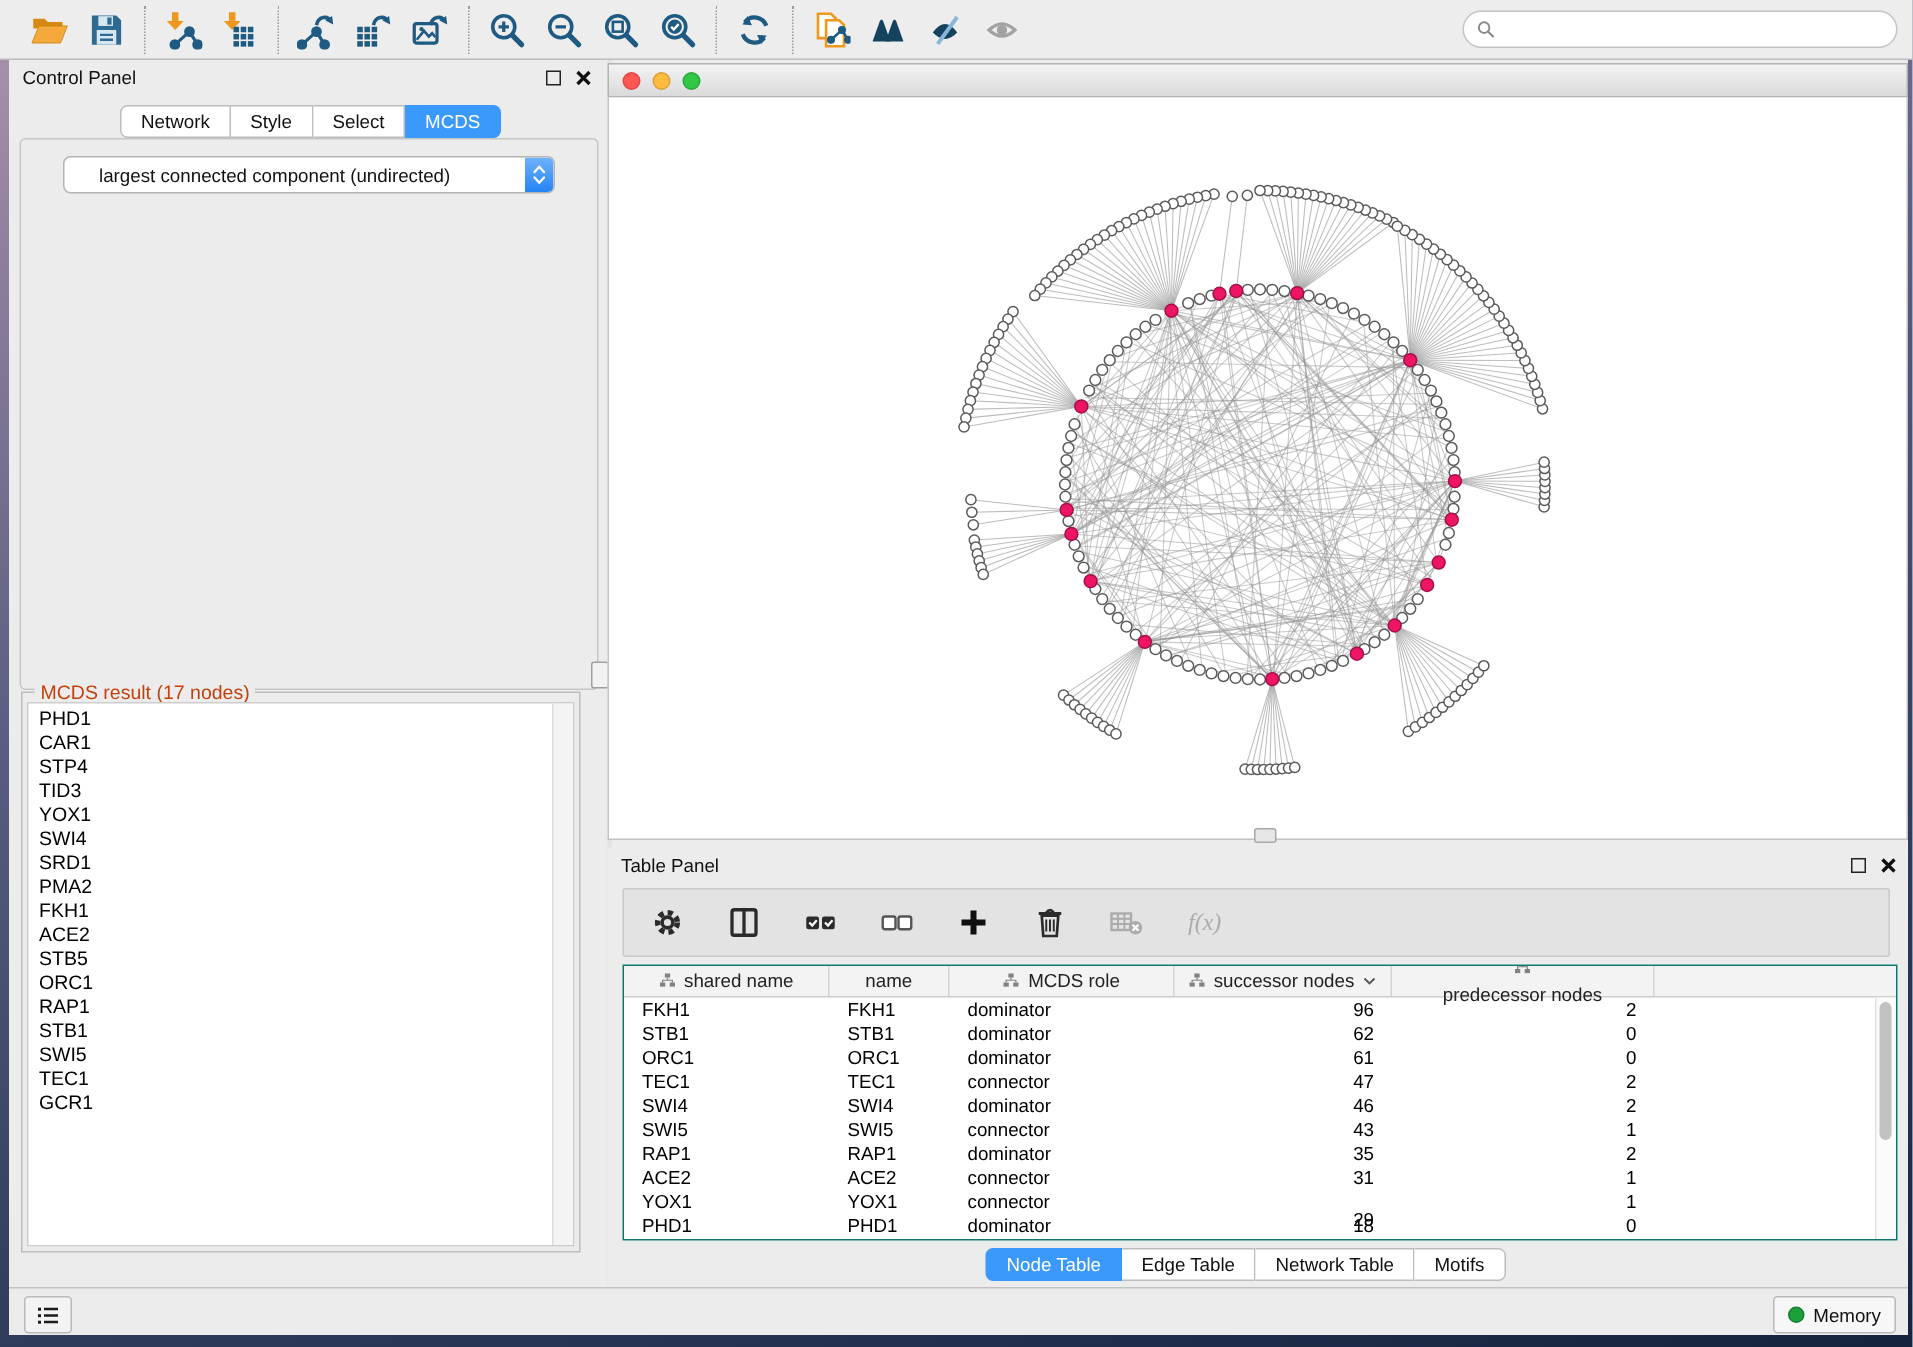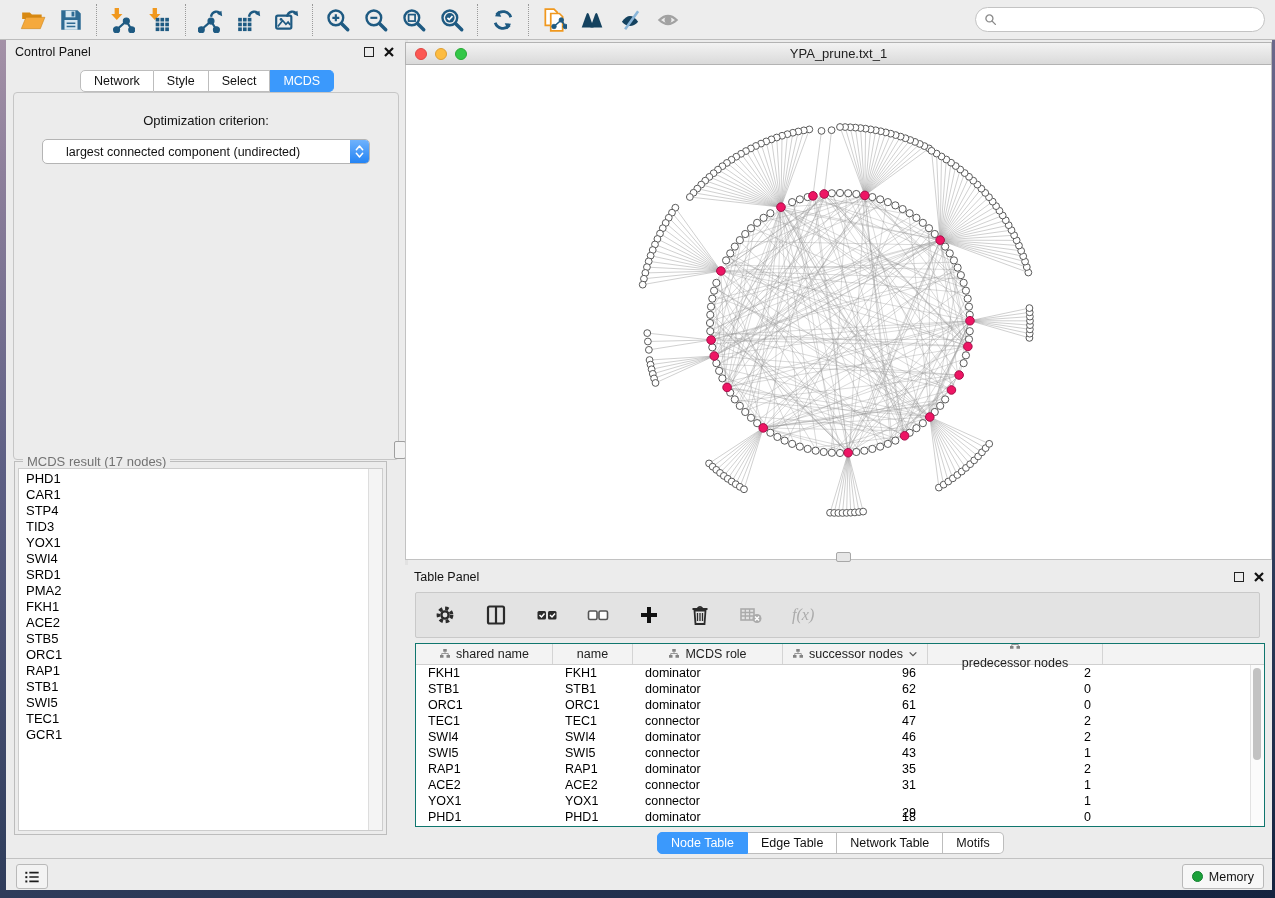--- a/index.html
+++ b/index.html
@@ -56,21 +56,21 @@
   #cp-buttons{margin-top:13px;display:flex;justify-content:center;gap:13px;}
   .push-btn{
     height:23px;padding:0 14px;font-size:13px;color:#111;background:linear-gradient(#ffffff,#f1f1f1);
     border:1px solid #b9b9b9;border-radius:5px;font-family:"Liberation Sans",sans-serif;
   }
   .push-btn.focused{border:1px solid #78a9dd;box-shadow:0 0 0 3px rgba(110,165,230,.5);}
   #mcds-group{
     position:absolute;left:8px;top:421px;width:371px;height:372px;
     border:1px solid #bdbdbd;background:#ececec;
   }
-  #mcds-legend{position:absolute;left:8px;top:-8px;background:#ececec;padding:0 4px;font-size:13px;color:#737373;}
+  #mcds-legend{position:absolute;left:8px;top:-8px;background:#ececec;padding:0 4px;font-size:13px;color:#c2410c;}
   #mcds-list{
     position:absolute;left:3px;top:6px;right:3px;bottom:3px;background:#fff;border:1px solid #cdcdcd;
     overflow:hidden;
   }
   #mcds-items{list-style:none;margin:2px 0 0 0;padding:0 0 0 7px;}
   #mcds-items li{font-size:13px;line-height:16px;color:#000;}
   #mcds-scroll{position:absolute;right:0;top:0;bottom:0;width:13px;background:#f4f4f4;border-left:1px solid #ddd;}
   
   #v-splitter{position:absolute;left:399px;top:0;width:3px;height:818px;background:#e2e2e2;}
   #v-grip{position:absolute;left:388px;top:401px;width:10px;height:16px;background:#f2f2f2;border:1px solid #9f9f9f;border-radius:2px;}
@@ -307,21 +307,20 @@
     </span>
 
     <div id="cp-tabs" class="seg">
         <button class="seg-btn">Network</button>
         <button class="seg-btn">Style</button>
         <button class="seg-btn">Select</button>
         <button class="seg-btn active">MCDS</button>
       </div>
 
     <div id="cp-content">
-      <div id="opt-label">Optimization criterion:</div>
       <div id="criterion-select">
         <span class="sel-text">largest connected component (undirected)</span>
         <span class="sel-cap">
           <svg width="9" height="15" viewBox="0 0 10 16">
               <path d="M1.5 6 L5 2 L8.5 6 M1.5 10 L5 14 L8.5 10" fill="none" stroke="#fff" stroke-width="1.7" stroke-linecap="round" stroke-linejoin="round"></path>
             </svg>
         </span>
       </div>
     </div>
 
@@ -350,21 +349,20 @@
         <div id="mcds-scroll"></div>
       </div>
     </div>
   </div>
 
   <div id="v-splitter"></div>
   <div id="v-grip"></div>
 
   <div id="network-window">
     <div id="nw-titlebar">
-      <span id="nw-title">YPA_prune.txt_1</span>
       <span class="traffic">
         <span class="tl red"></span>
         <span class="tl yellow"></span>
         <span class="tl green"></span>
       </span>
     </div>
     <div id="nw-canvas">
       <svg id="net-svg" width="865" height="494" viewBox="0 0 865 494">
           <g>
             <line x1="374.9812350338589" y1="142.16915185551215" x2="311.626177111693" y2="214.12919567980006" class="chord"></line>

